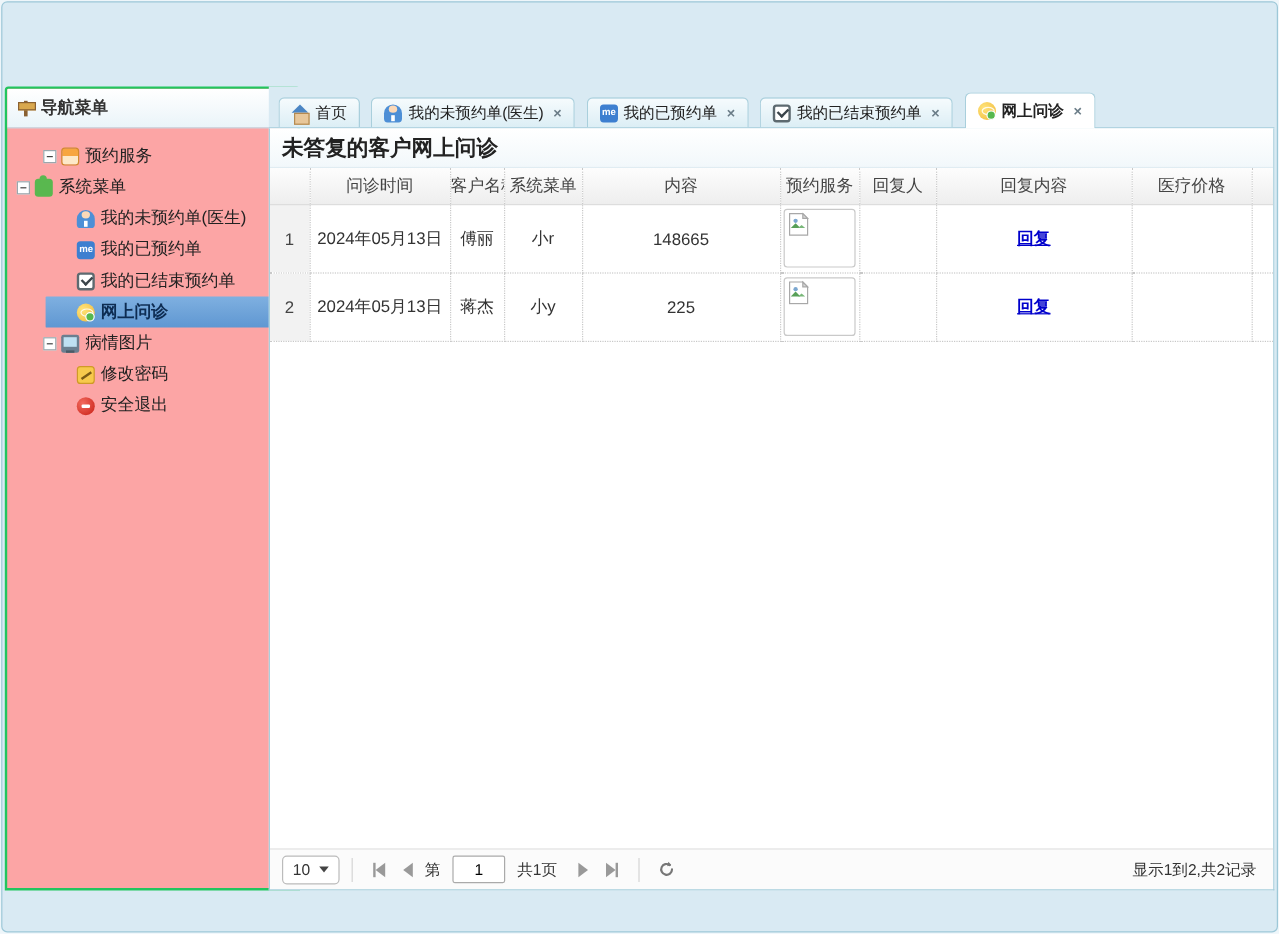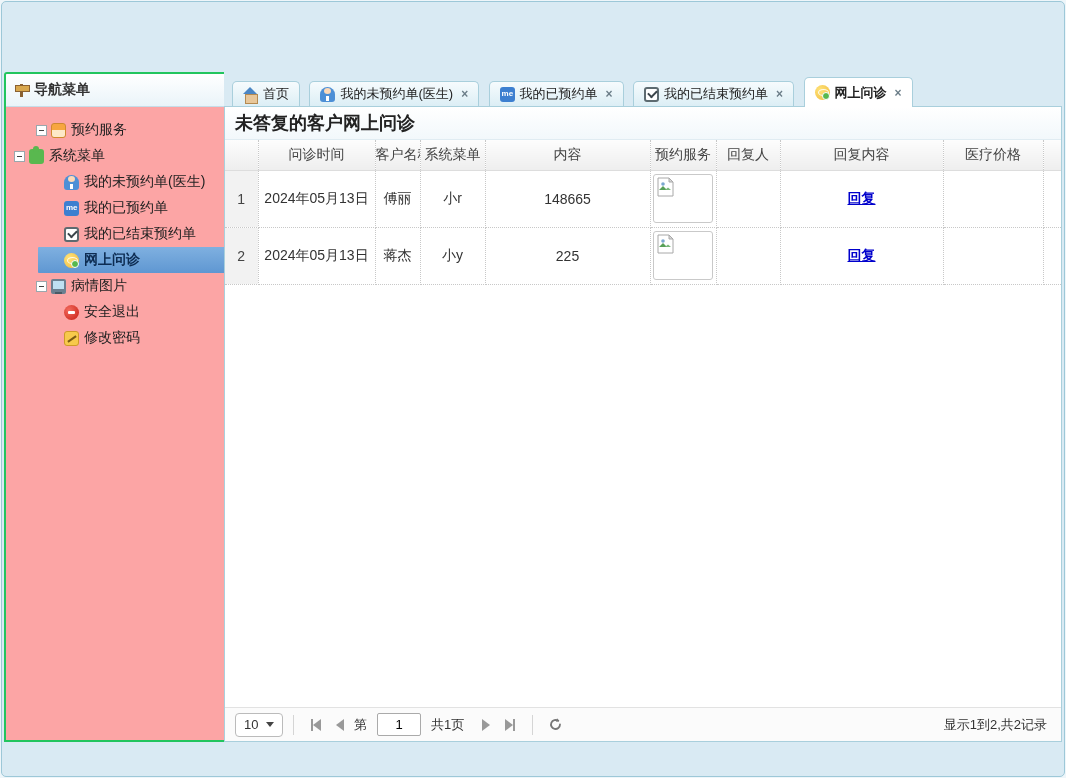--- a/index.html
+++ b/index.html
@@ -166,26 +166,26 @@
       <div class="tree-row lv2 selected">
         <span class="ic ic-globe"></span>
         <span class="lbl">网上问诊</span>
       </div>
       <div class="tree-row lv1">
         <span class="expander"></span>
         <span class="ic ic-monitor"></span>
         <span class="lbl">病情图片</span>
       </div>
       <div class="tree-row lv2">
+        <span class="ic ic-edit"></span>
+        <span class="lbl">修改密码</span>
+      </div>
+      <div class="tree-row lv2">
         <span class="ic ic-logout"></span>
         <span class="lbl">安全退出</span>
-      </div>
-      <div class="tree-row lv2">
-        <span class="ic ic-edit"></span>
-        <span class="lbl">修改密码</span>
       </div>
     </div>
   </div>
 
   <div class="main">
     <div class="tabbar">
       <div class="tab">
         <span class="ic ic-home"></span>
         <span>首页</span>
       </div>

